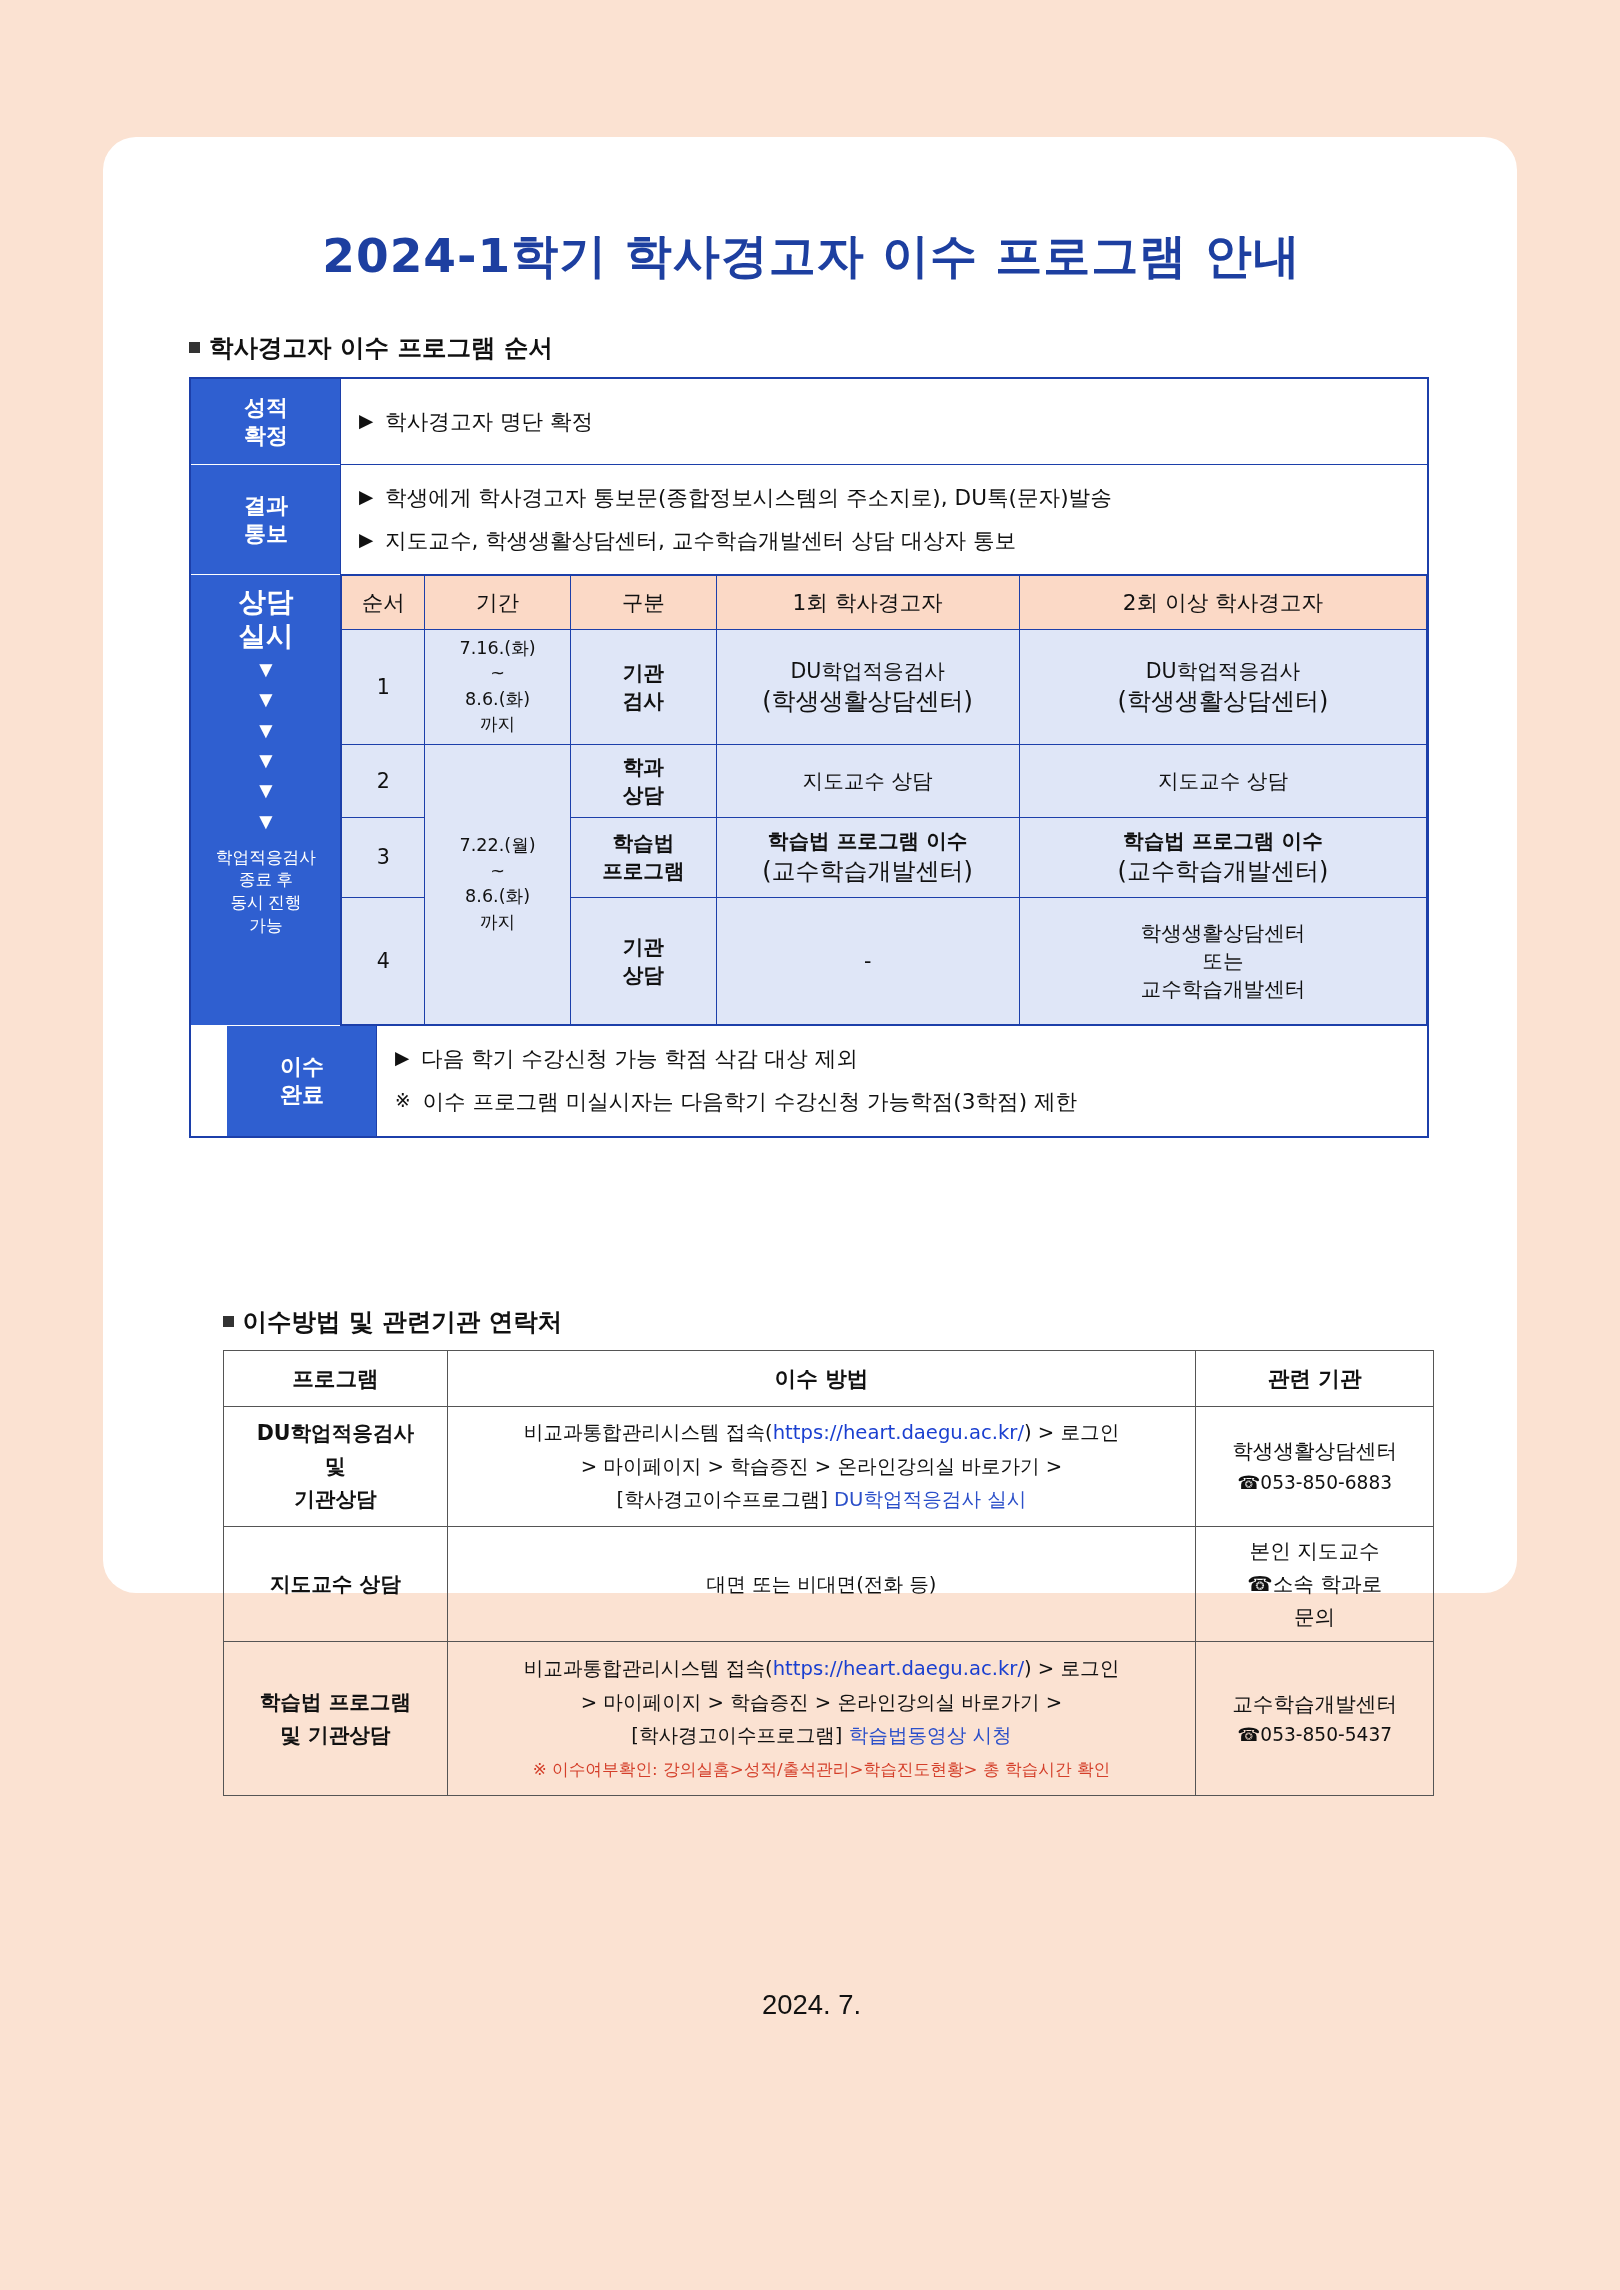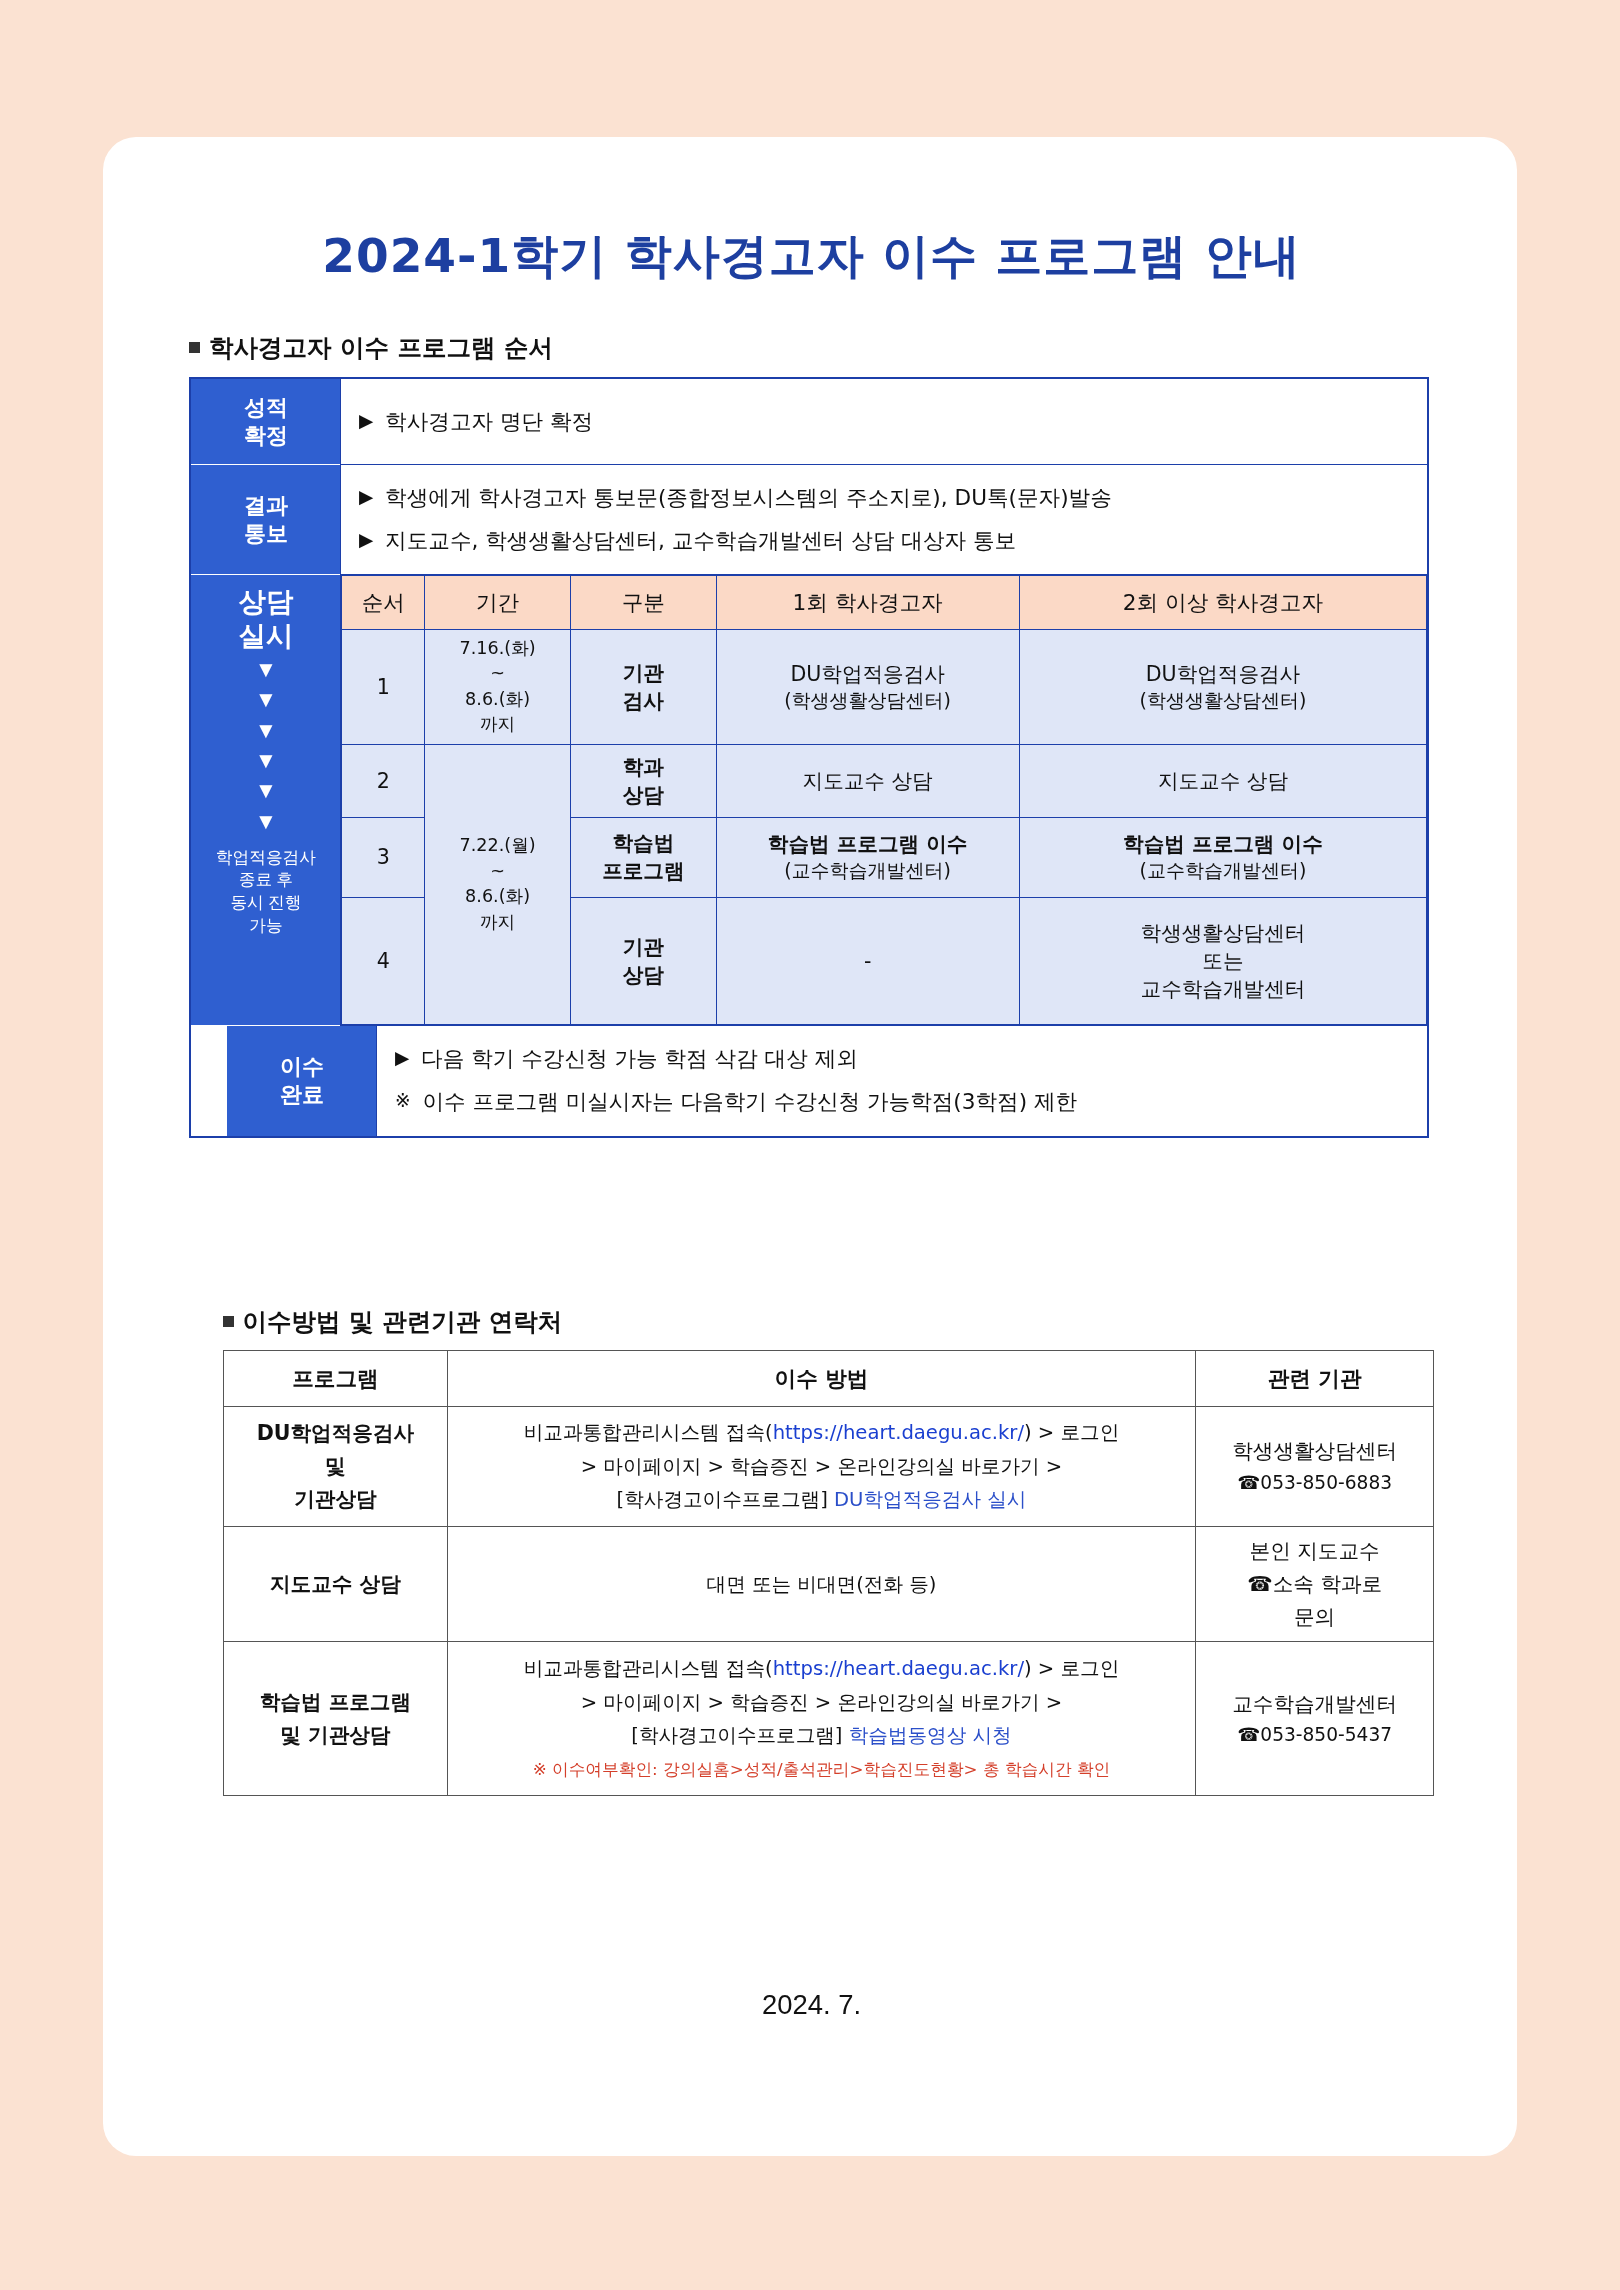--- a/index.html
+++ b/index.html
@@ -11,21 +11,21 @@
     height: 2291px;
     background: #fbe2d2;
     font-family: "Liberation Sans", sans-serif;
     overflow: hidden;
   }
   .page {
     position: absolute;
     left: 103px;
     top: 137px;
     width: 1414px;
-    height: 2019px;
+    height: 1456px;
     background: #ffffff;
     border-radius: 33px;
     box-shadow: 0 0 0 0 rgba(0,0,0,0);
   }
   .inner {
     position: absolute;
     left: 59px;
     top: 0;
     width: 1299px;
     height: 100%;
@@ -164,21 +164,21 @@
     padding: 5.9px 3.9px;
     margin-left: 40px;
   }
   table.sched th {
     background: #fbd9c6;
     font-weight: normal;
     height: 41px;
     font-size: 21.6px;
   }
   table.sched td { background: #dfe6f7; }
-  .cell-sub { font-size: 19px; }
+  .cell-sub { font-size: 24px; }
   .small-period { font-size: 17.6px; line-height: 1.45; }
   .bold { font-weight: bold; }
 
   
   .r-last {
     height: 110px;
     display: flex;
     flex-direction: column;
     justify-content: center;
     border-bottom: none;

